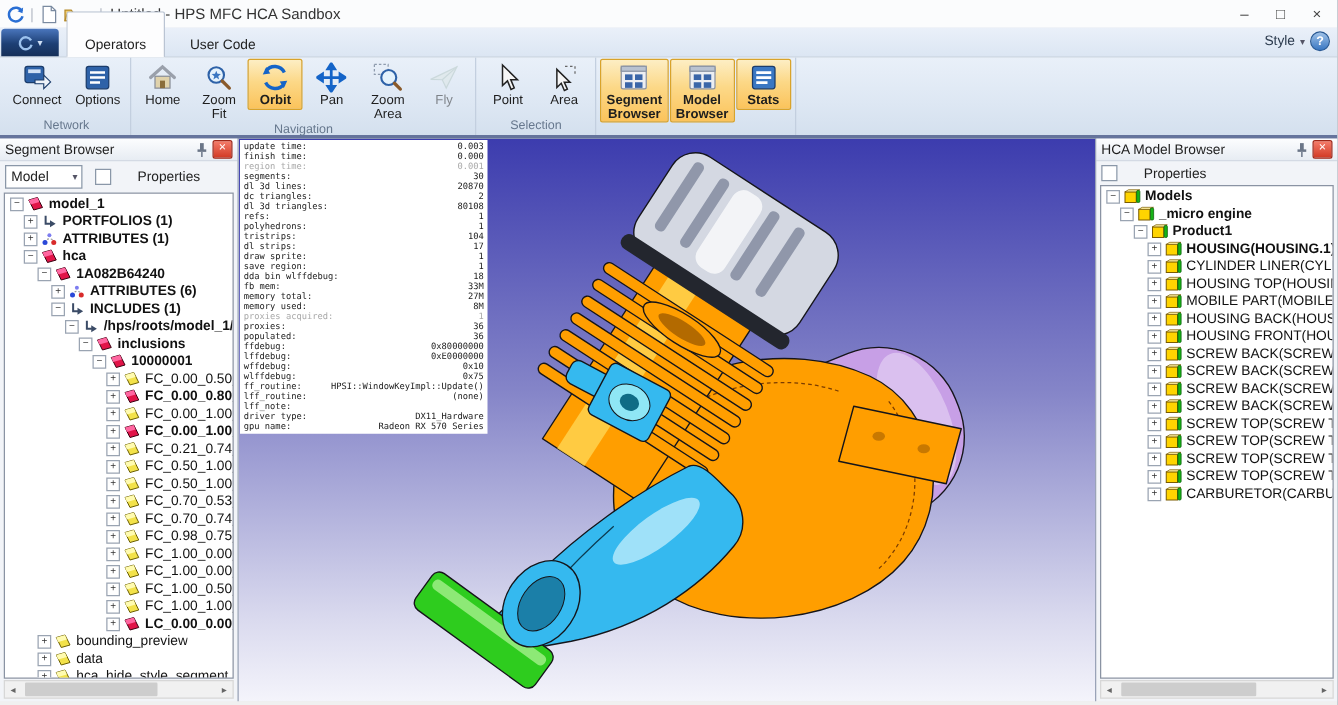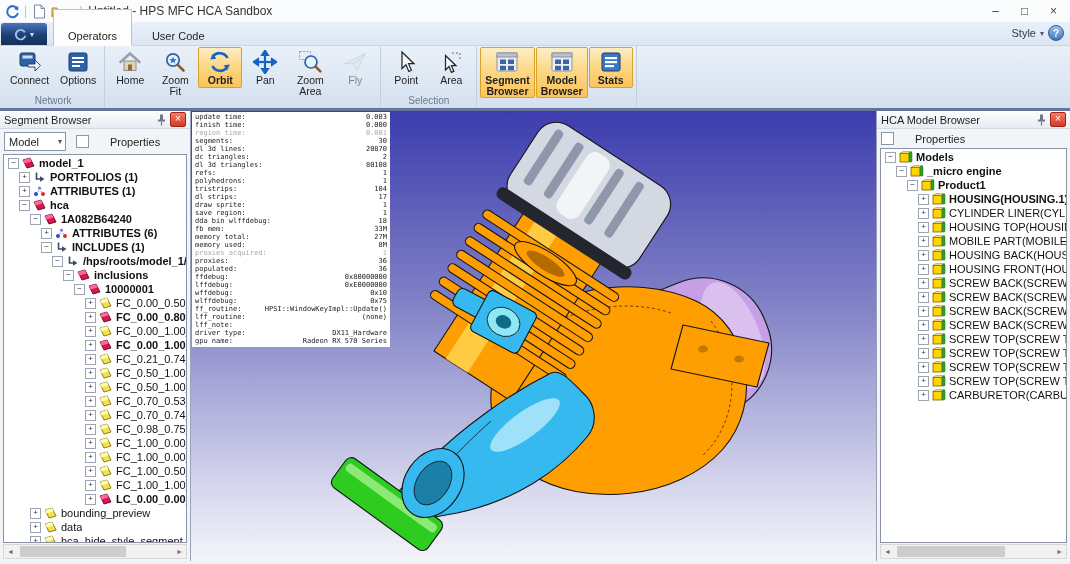--- a/index.html
+++ b/index.html
@@ -209,20 +209,21 @@
           <div class="rbtn disabled">
             <span class="ricon">
               <svg width="24" height="24" viewBox="0 0 24 24">
                 <path d="M1.5 13.5 L22.5 3.5 L14 20.5 L10.8 13.8 Z" fill="#d7e9e5" stroke="#a9c9c2"></path>
                 <path d="M10.8 13.8 L22.5 3.5" fill="none" stroke="#a9c9c2"></path>
               </svg>
             </span>
             <span class="rlabel">Fly</span>
           </div>
         </div>
+        <div class="rgname">Navigation</div>
       </div>
       <div class="rgroup">
         <div class="rbtns">
           <div class="rbtn">
             <span class="ricon">
               <svg width="24" height="24" viewBox="0 0 24 24">
                 <path d="M8 2 L8 18.5 L12 14.7 L14.8 21.5 L17.4 20.3 L14.6 13.7 L20 13.7 Z" fill="#f6f6f6" stroke="#222" stroke-width="1.2"></path>
               </svg>
             </span>
             <span class="rlabel">Point</span>

